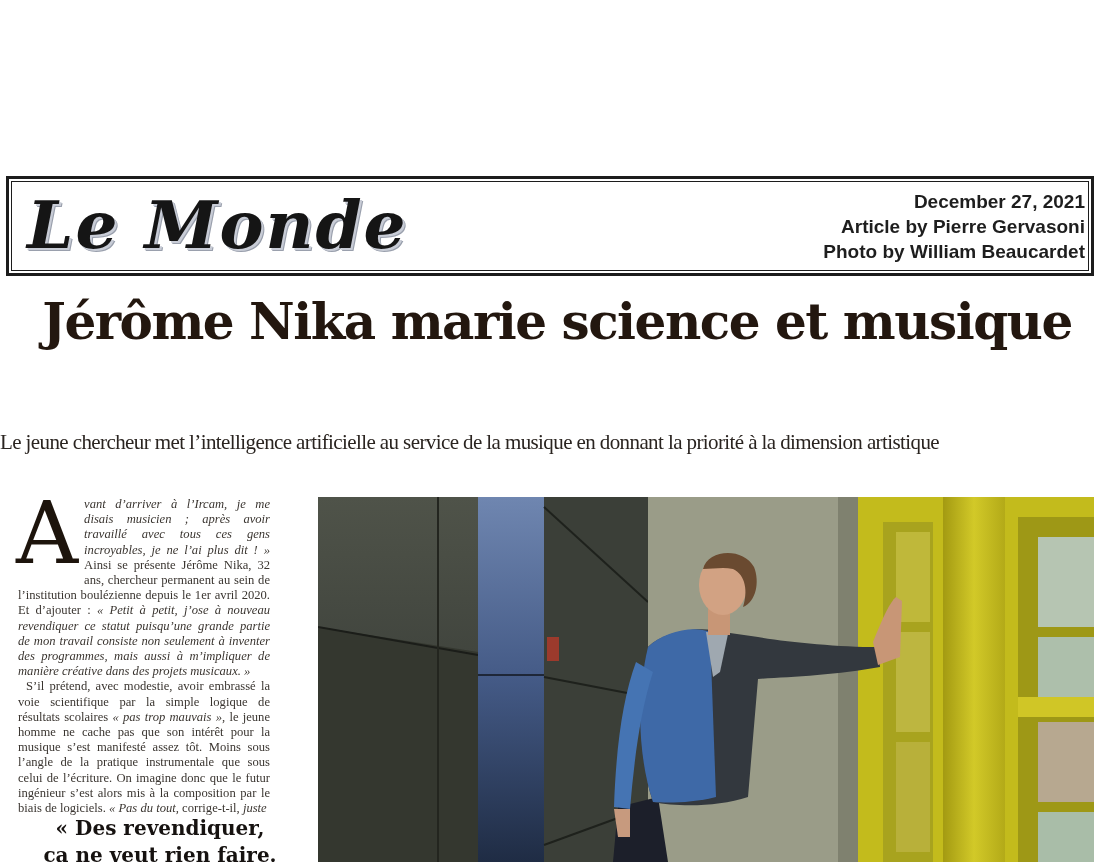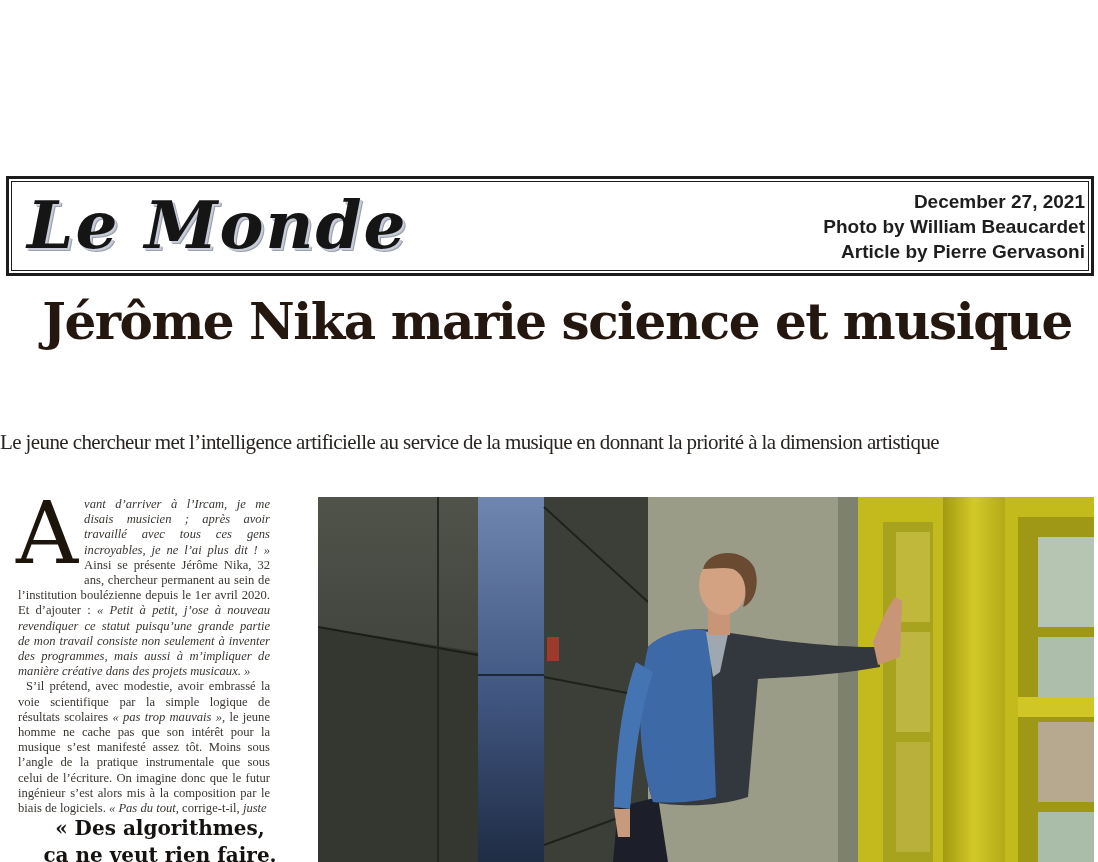--- a/index.html
+++ b/index.html
@@ -74,42 +74,42 @@
     }
     .photo svg { display:block; }
   </style>
 </head>
 <body>
 
 <div class="masthead">
   <div class="logo">Le Monde</div>
   <div class="credits">
     <div>December 27, 2021</div>
+    <div>Article by Pierre Gervasoni</div>
     <div>Photo by William Beaucardet</div>
-    <div>Article by Pierre Gervasoni</div>
   </div>
 </div>
 
 <h1 class="headline" style="margin:8px;">
   <span class="l1">Jérôme Nika marie science et musique</span>
 </h1>
 
 <div class="standfirst">Le jeune chercheur met l’intelligence artificielle au service de la musique en donnant la priorité à la dimension artistique</div>
 
 <div class="column">
   <p>
     <span class="dropcap">A</span><em>vant d’arriver à l’Ircam, je me disais musicien ; après avoir travaillé avec tous ces gens incroyables, je ne l’ai plus dit ! »</em><span> Ainsi se présente Jérôme Nika, 32 ans, chercheur permanent au sein de l’institution boulézienne depuis le 1er avril 2020. Et d’ajouter : </span><em>« Petit à petit, j’ose à nouveau revendiquer ce statut puisqu’une grande partie de mon travail consiste non seulement à inventer des programmes, mais aussi à m’impliquer de manière créative dans des projets musicaux. »</em>
   </p>
   <p>
     <span>S’il prétend, avec modestie, avoir embrassé la voie scientifique par la simple logique de résultats scolaires </span><em>« pas trop mauvais »</em><span>, le jeune homme ne cache pas que son intérêt pour la musique s’est manifesté assez tôt. Moins sous l’angle de la pratique instrumentale que sous celui de l’écriture. On imagine donc que le futur ingénieur s’est alors mis à la composition par le biais de logiciels. </span><em>« Pas du tout, </em><span>corrige-t-il, </span><em>juste</em>
   </p>
 </div>
 
 <div class="pullquote">
-  <div>« Des algorithmes,</div>
+  <div>« Des revendiquer,</div>
   <div>ça ne veut rien faire.</div>
 </div>
 
 <div class="photo" title="Jérôme Nika leaning against a yellow window frame">
   <svg width="776" height="365" viewBox="0 0 776 365">
     <defs>
       <linearGradient id="pillar" x1="0" y1="0" x2="0" y2="1">
         <stop offset="0" stop-color="#6f86b0"></stop>
         <stop offset="0.5" stop-color="#445a86"></stop>
         <stop offset="1" stop-color="#1f2c44"></stop>

